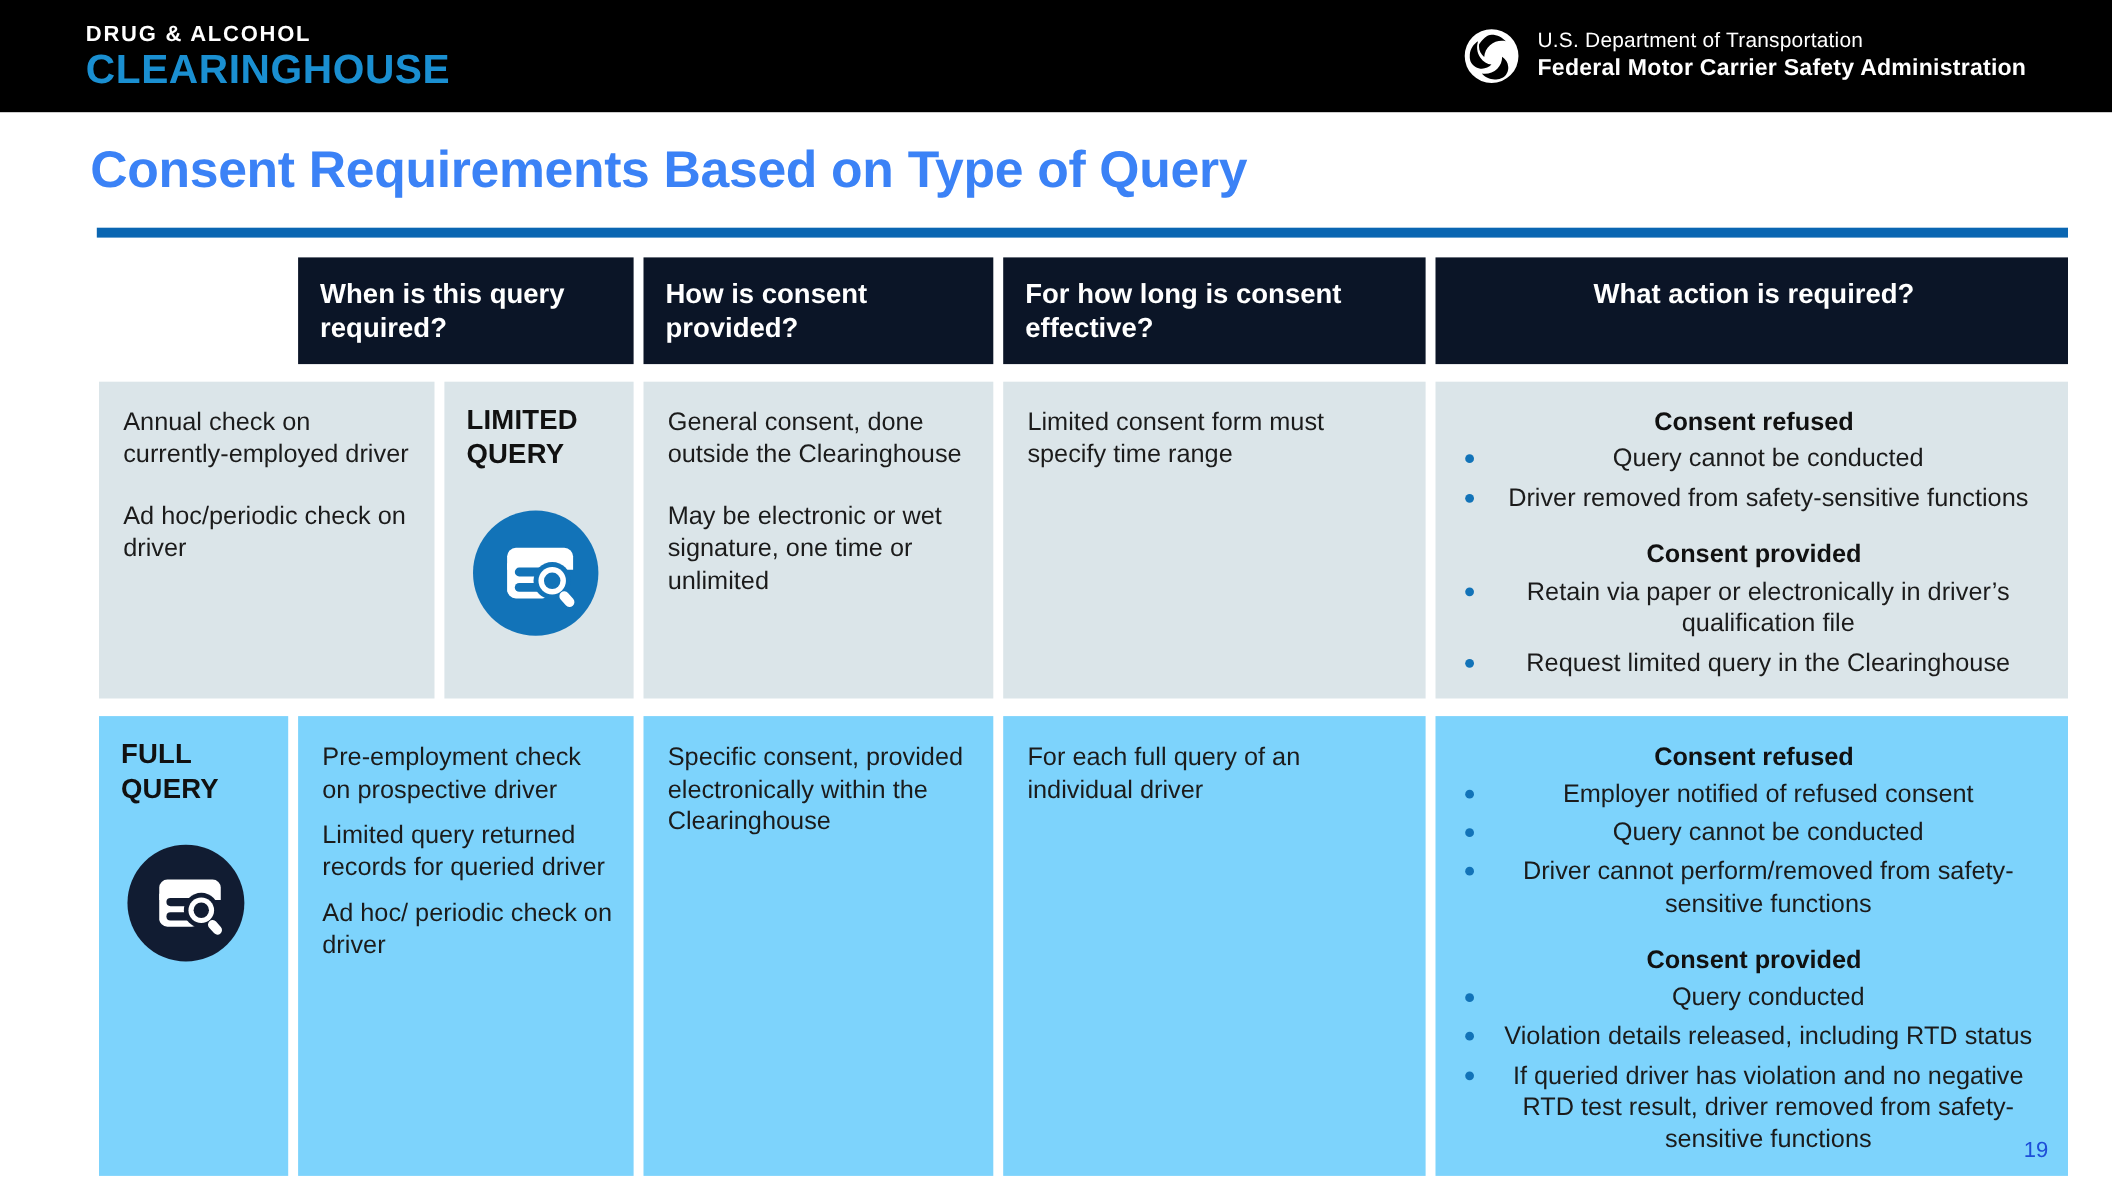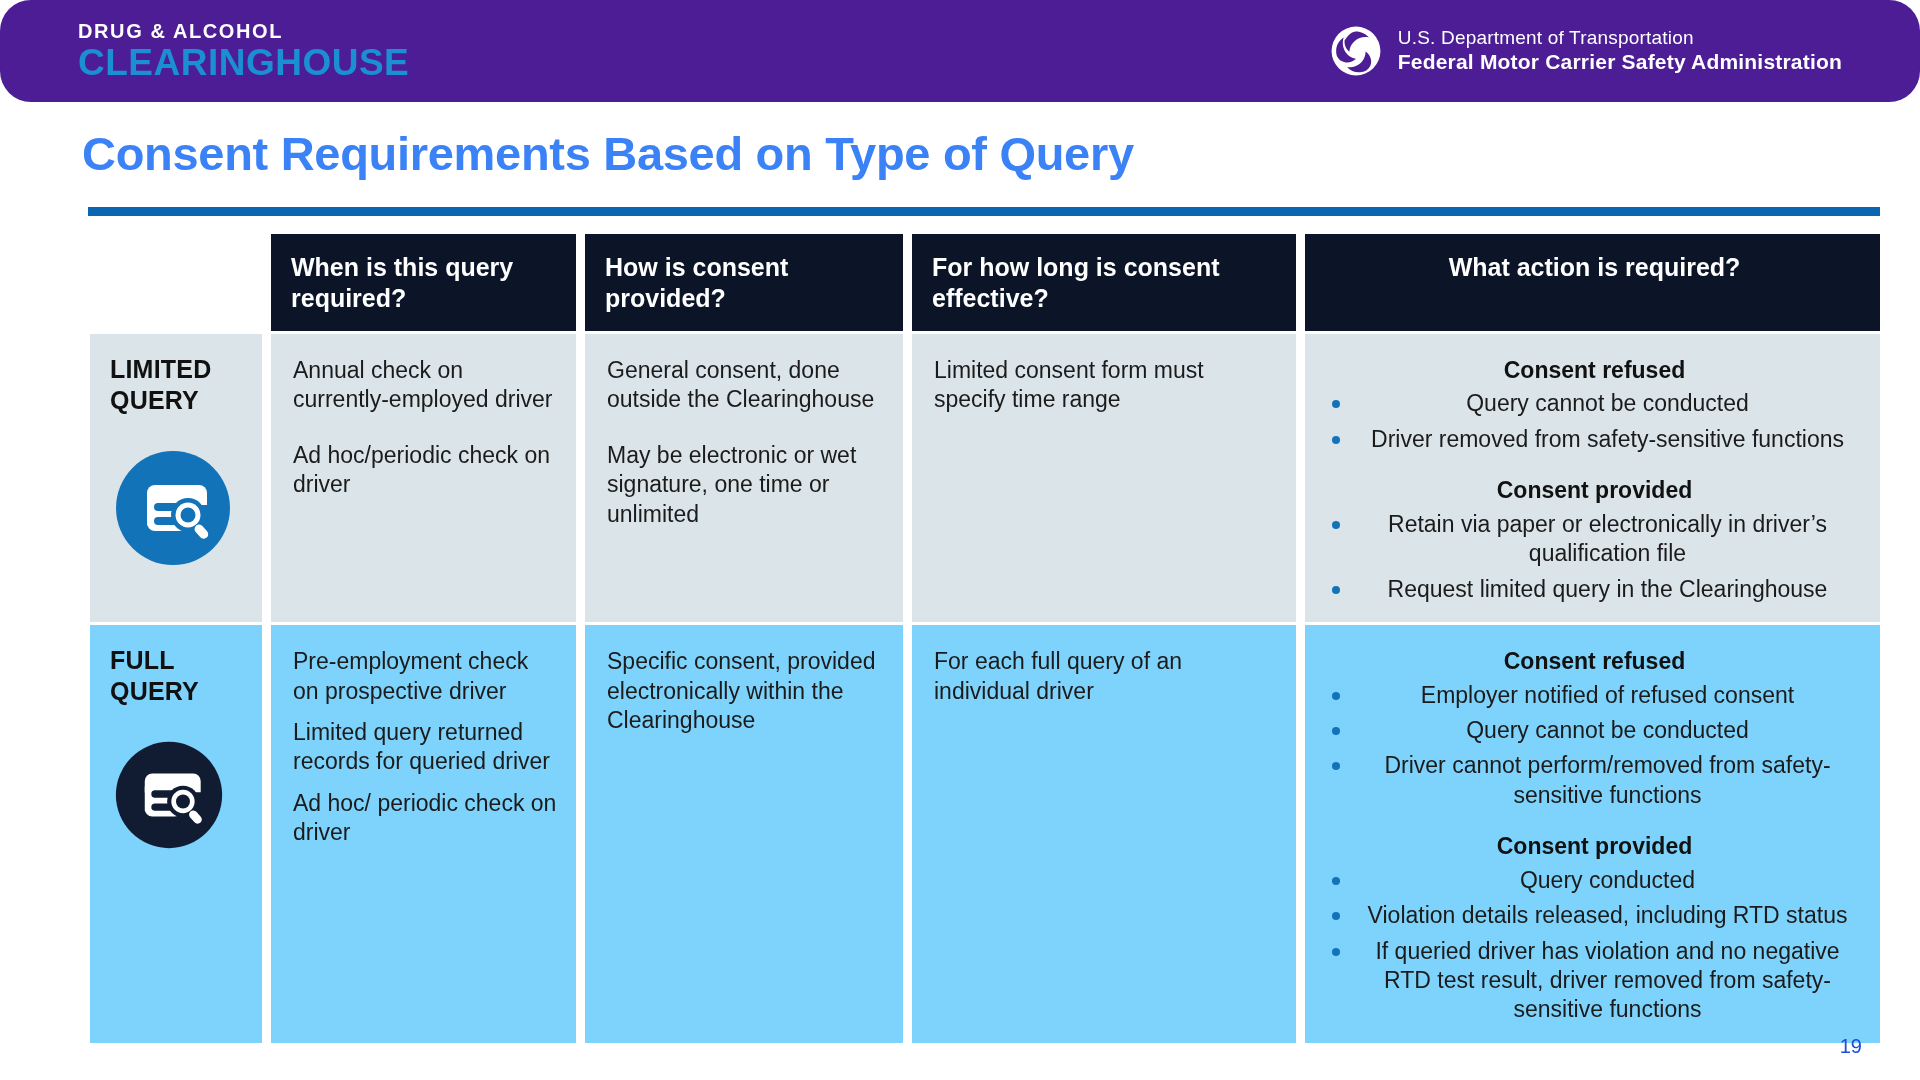--- a/index.html
+++ b/index.html
@@ -14,25 +14,24 @@
     font-family: "Liberation Sans", sans-serif;
     position: relative;
   }
 
   
   .header-bar {
     position: absolute;
     left: 0; top: 0;
     width: 1920px;
     height: 102px;
-    background: #4c1d95;
+    background: #000000;
     display: flex;
     align-items: center;
     justify-content: space-between;
-    border-radius: 31px;
   }
   .brand-logo {
     margin-left: 78px;
     line-height: 1;
   }
   .brand-line1 {
     color: #ffffff;
     font-size: 20px;
     font-weight: bold;
     letter-spacing: 1.6px;
@@ -92,21 +91,21 @@
   
   .table-wrap {
     position: absolute;
     left: 90px;
     top: 234px;
     width: 1790px;
   }
   .t-row {
     display: flex;
     gap: 9px;
-    margin-bottom: 3px;
+    margin-bottom: 16px;
   }
   .c0 { width: 172px; flex: none; }
   .c1 { width: 305px; flex: none; }
   .c2 { width: 318px; flex: none; }
   .c3 { width: 384px; flex: none; }
   .c4 { flex: 1 1 auto; text-align: center; }
 
   .head-cell {
     background: #0b1527;
     color: #ffffff;
@@ -216,40 +215,40 @@
 
   <div class="t-row">
     <div class="head-cell head-blank c0"></div>
     <div class="head-cell c1">When is this query required?</div>
     <div class="head-cell c2">How is consent provided?</div>
     <div class="head-cell c3">For how long is consent effective?</div>
     <div class="head-cell c4">What action is required?</div>
   </div>
 
   <div class="t-row row-limited">
+    <div class="body-cell c1">
+      <p class="para">Annual check on currently-employed driver</p>
+      <p class="para">Ad hoc/periodic check on driver</p>
+    </div>
+
     <div class="body-cell c0">
       <div class="query-label">LIMITED QUERY</div>
       <div class="query-icon">
         <svg width="118" height="118" viewBox="0 0 118 118">
           <circle cx="59" cy="59" r="57" fill="#1273b8"></circle>
           <path fill="#ffffff" d="M33 44a8 8 0 0 1 8-8h44a8 8 0 0 1 8 8v12H33V44z"></path>
           <path fill="#ffffff" d="M33 50h52v26H33zM33 70h40v4a8 8 0 0 1-8 8H41a8 8 0 0 1-8-8v-4z"></path>
           <rect x="40" y="54" width="30" height="8" rx="4" fill="#1273b8"></rect>
           <rect x="40" y="68" width="30" height="8" rx="4" fill="#1273b8"></rect>
           <circle cx="74" cy="66" r="17" fill="#1273b8"></circle>
           <circle cx="74" cy="66" r="12.5" fill="#ffffff"></circle>
           <circle cx="74" cy="66" r="7.5" fill="#1273b8"></circle>
           <rect x="83" y="75" width="9" height="16" rx="4.5" fill="#ffffff" transform="rotate(-42 87 83)"></rect>
         </svg>
       </div>
-    </div>
-
-    <div class="body-cell c1">
-      <p class="para">Annual check on currently-employed driver</p>
-      <p class="para">Ad hoc/periodic check on driver</p>
     </div>
 
     <div class="body-cell c2">
       <p class="para">General consent, done outside the Clearinghouse</p>
       <p class="para">May be electronic or wet signature, one time or unlimited</p>
     </div>
 
     <div class="body-cell c3">
       <p class="para">Limited consent form must specify time range</p>
     </div>

